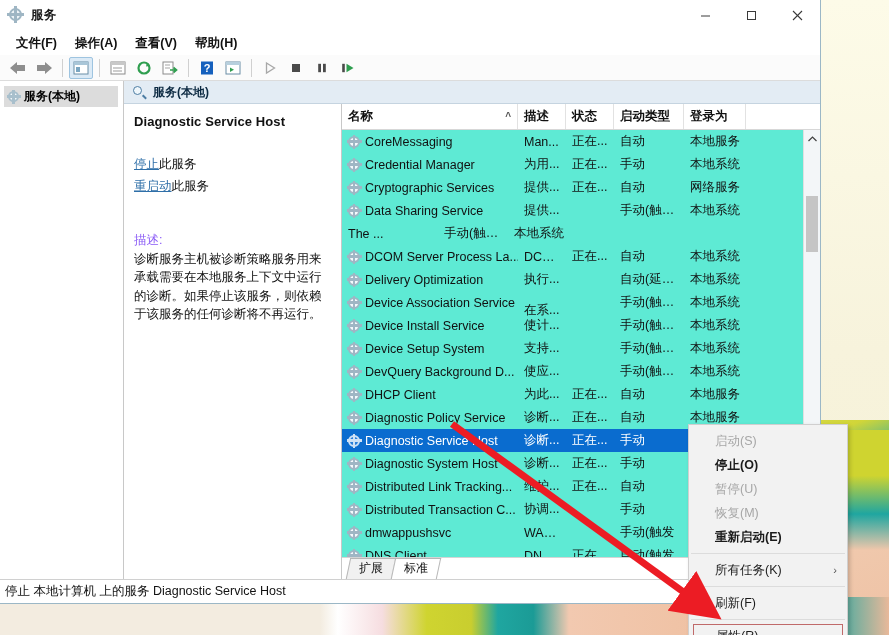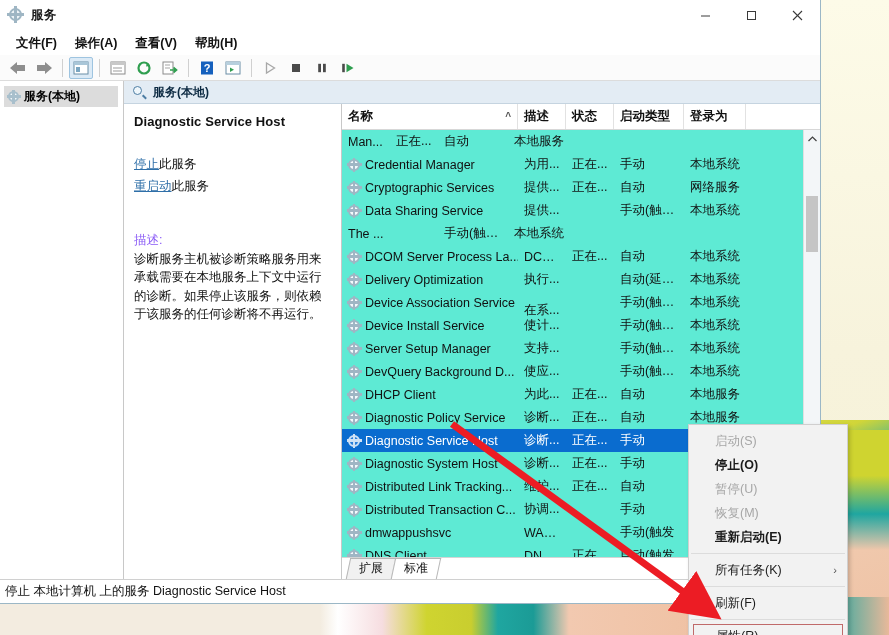--- a/index.html
+++ b/index.html
@@ -428,20 +428,24 @@
             <div class="hcell" style="width:48px">描述</div>
             <div class="hcell" style="width:48px">状态</div>
             <div class="hcell" style="width:70px">启动类型</div>
             <div class="hcell" style="width:62px">登录为</div>
             <div class="hcell" style="flex:1 1 auto;border-right:none"></div>
           </div>
 
           <div id="list-scroll">
             <div id="rows-wrap">
                 <div class="row">
+                  <div class="cell c-name" style="width: 176px;">
+                    <span class="gear-row"></span>
+                    <span>CoreMessaging</span>
+                  </div>
                   <div class="cell" style="width: 48px;">Man...</div>
                   <div class="cell" style="width: 48px;">正在...</div>
                   <div class="cell" style="width: 70px;">自动</div>
                   <div class="cell" style="width: 62px;">本地服务</div>
                 </div>
                 <div class="row">
                   <div class="cell c-name" style="width: 176px;">
                     <span class="gear-row"></span>
                     <span>Credential Manager</span>
                   </div>
@@ -512,21 +516,21 @@
                     <span>Device Install Service</span>
                   </div>
                   <div class="cell" style="width: 48px;">使计...</div>
                   <div class="cell" style="width: 48px;"></div>
                   <div class="cell" style="width: 70px;">手动(触发...</div>
                   <div class="cell" style="width: 62px;">本地系统</div>
                 </div>
                 <div class="row">
                   <div class="cell c-name" style="width: 176px;">
                     <span class="gear-row"></span>
-                    <span>Server Setup Manager</span>
+                    <span>Device Setup System</span>
                   </div>
                   <div class="cell" style="width: 48px;">支持...</div>
                   <div class="cell" style="width: 48px;"></div>
                   <div class="cell" style="width: 70px;">手动(触发...</div>
                   <div class="cell" style="width: 62px;">本地系统</div>
                 </div>
                 <div class="row">
                   <div class="cell c-name" style="width: 176px;">
                     <span class="gear-row"></span>
                     <span>DevQuery Background D...</span>

